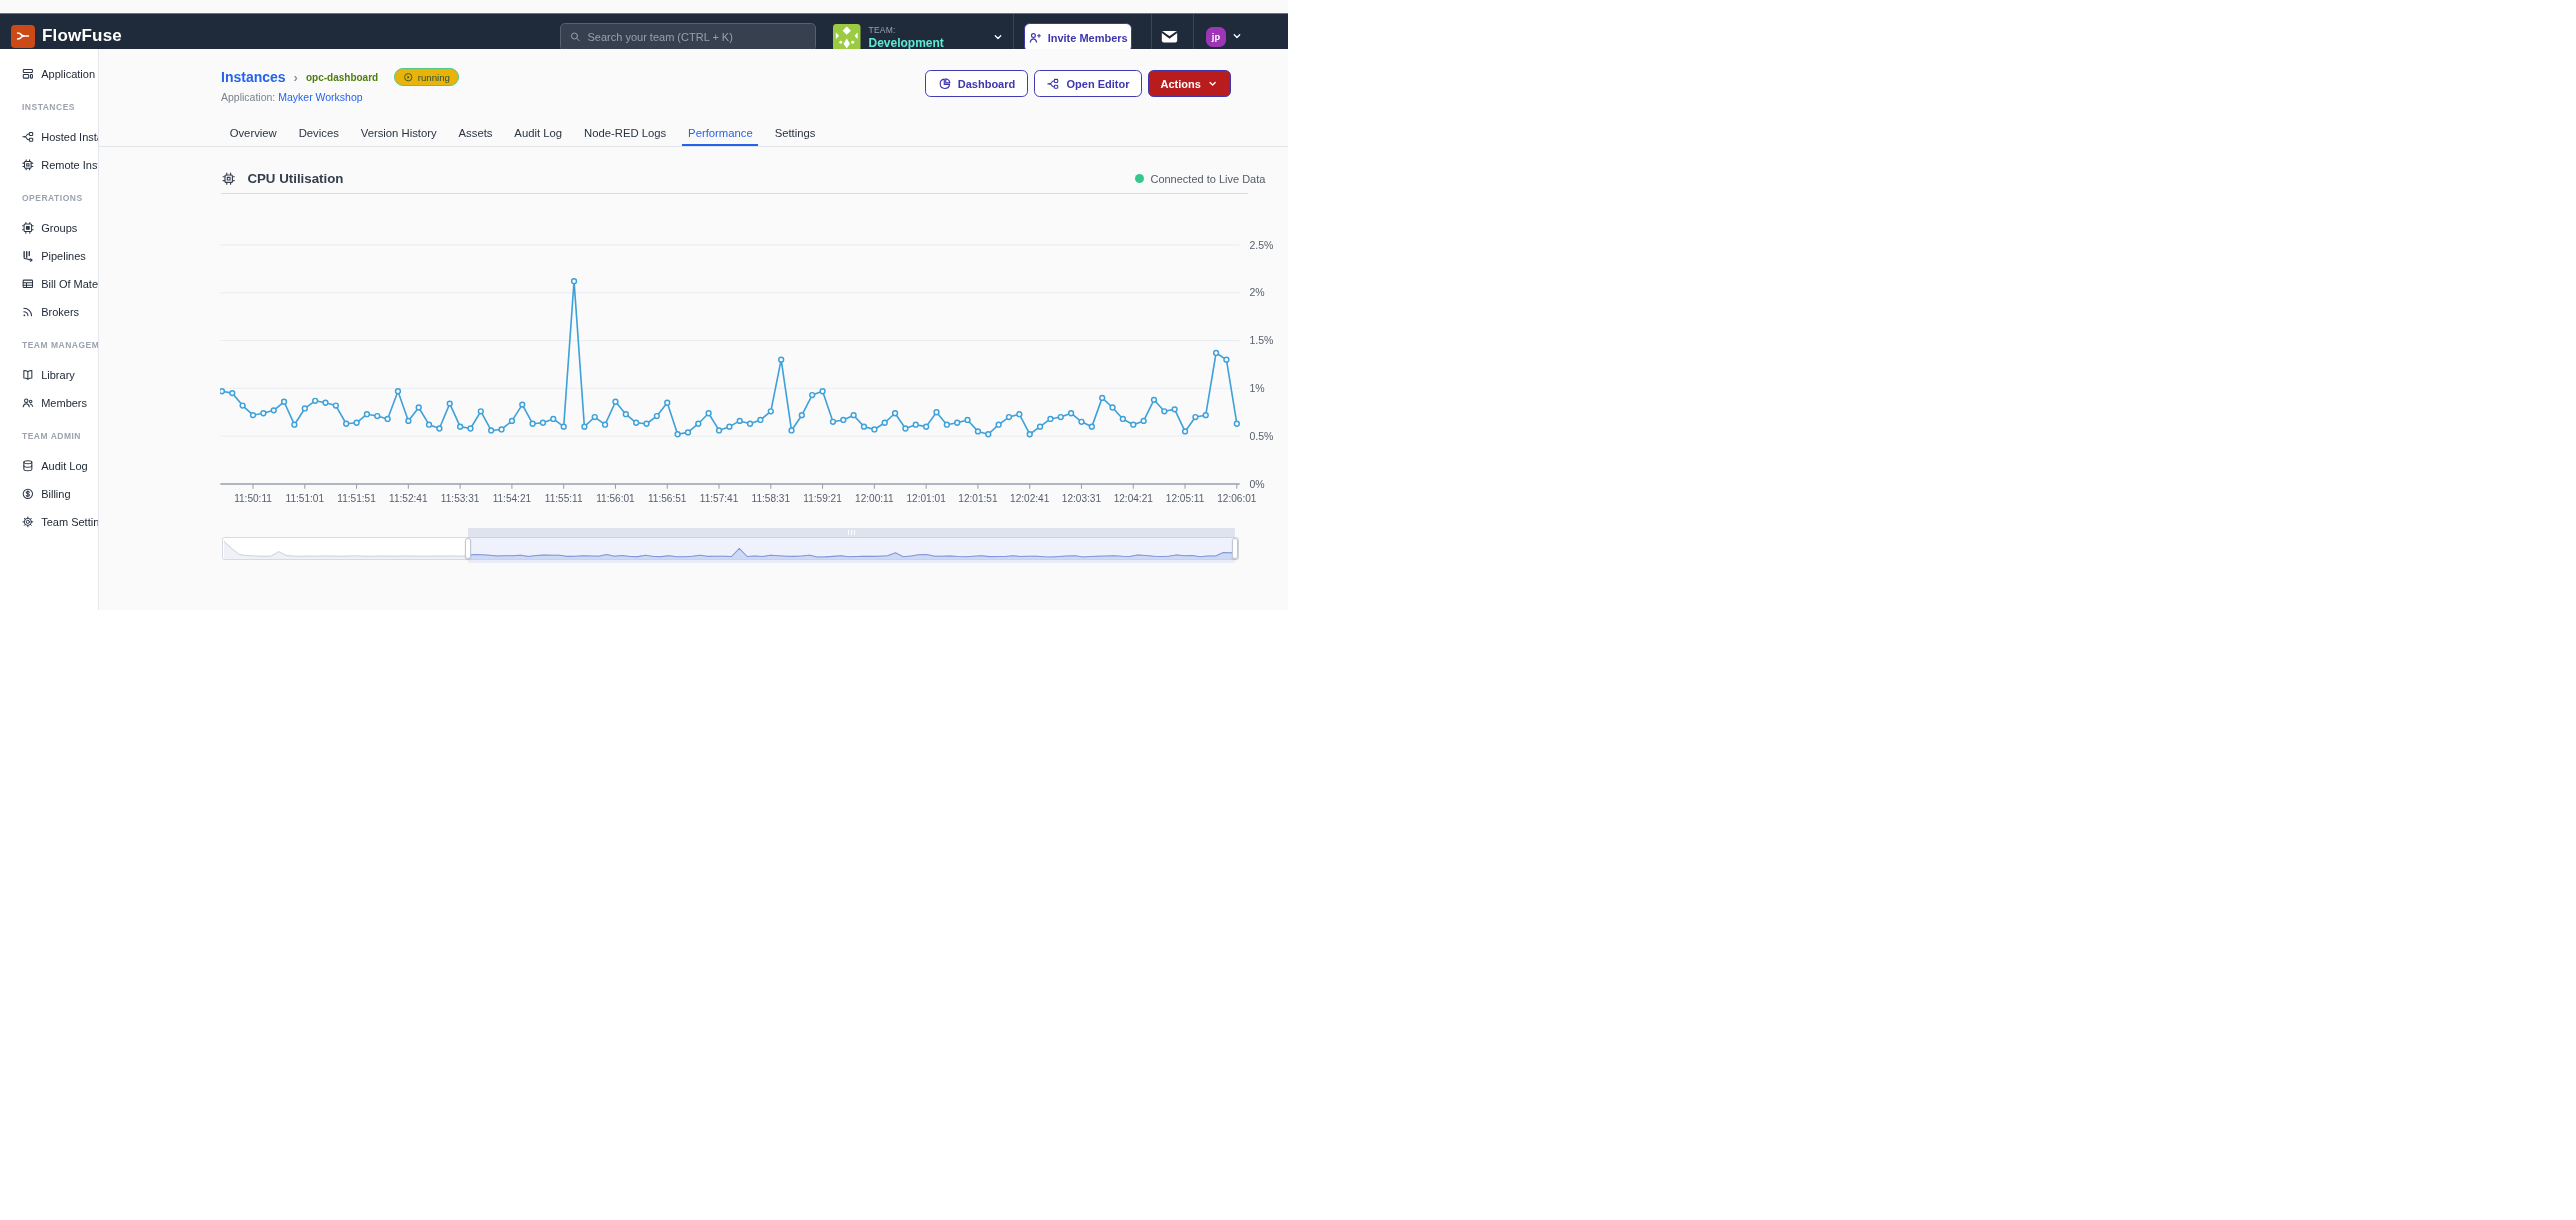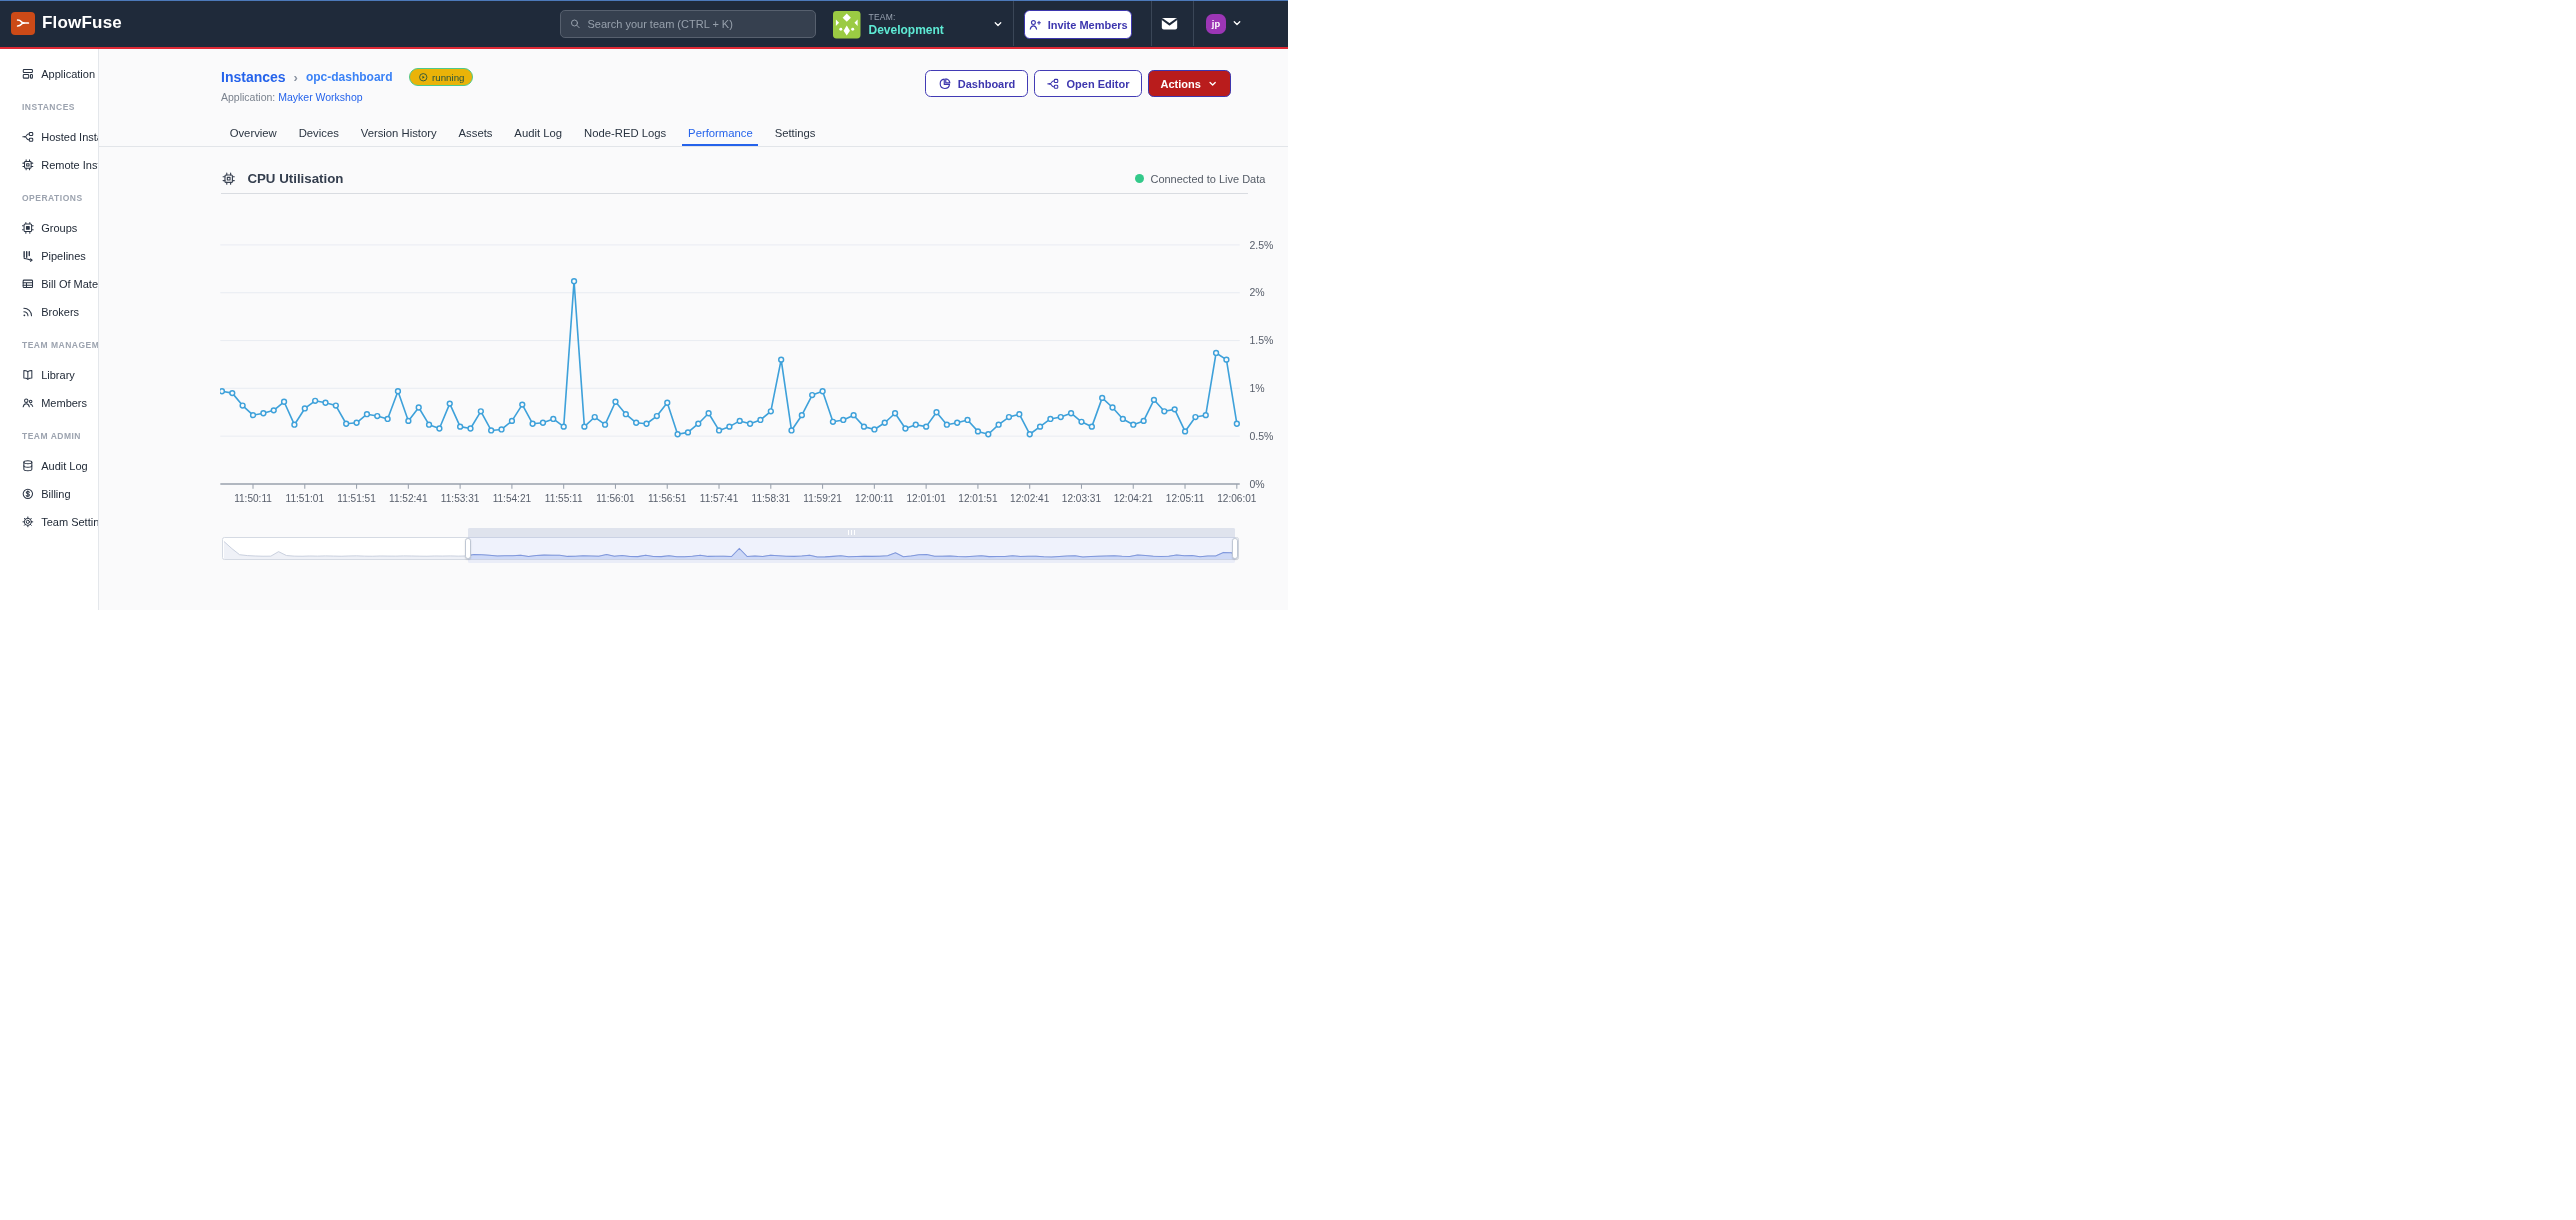--- a/index.html
+++ b/index.html
@@ -1,21 +1,21 @@
 <!DOCTYPE html>
 <html style="font-size:13px"><head>
 <meta charset="utf-8">
 <style>
   * { margin:0; padding:0; box-sizing:border-box; }
   html,body { background:#fff; }
   body { font-family:"Liberation Sans", sans-serif; }
   .app { position:relative; width:1288px; height:610px; overflow:hidden; background:#FAFAFB; }
 
   
-  .navbar { position:absolute; left:0; top:0; width:1288px; height:49px;
+  .navbar { position:absolute; left:0; top:13px; width:1288px; height:49px;
             background:#1F2A3A; border-top:1.6px solid #4C79BA; border-bottom:2.4px solid #DF2935; }
   .brand { position:absolute; left:11.3px; top:10.5px; display:flex; align-items:center; gap:7.3px; }
   .brand-logo { width:23.4px; height:23.4px; border-radius:4px; background:#CC4A17; display:flex; align-items:center; justify-content:center; }
   .brand-name { color:#FFFFFF; font-size:17px; font-weight:700; letter-spacing:0.2px; }
   .nav-search { position:absolute; left:560px; top:9px; width:256px; height:27.5px;
                 background:#36404F; border:0.8px solid #57606E; border-radius:4.9px;
                 display:flex; align-items:center; padding:0 8px; gap:6.5px; }
   .nav-search input { background:transparent; border:none; outline:none; color:#C6CCD5; font-size:11px; width:100%;
                       font-family:"Liberation Sans",sans-serif; }
   .nav-search input::placeholder { color:#97A0AC; }
@@ -43,21 +43,21 @@
   .side-item svg { flex:none; color:#2B3545; }
   .side-section { padding-left:22px; margin:13.7px 0 11.3px; color:#9CA3AF; font-size:8.5px;
                   font-weight:700; letter-spacing:0.5px; white-space:nowrap; }
 
   
   .main-bg { position:absolute; left:99px; top:49px; width:1189px; height:561px; background:#FAFAFB; }
 
   .breadcrumb-row { position:absolute; left:221px; top:68px; display:flex; align-items:center; gap:8px; }
   .crumb-parent { color:#2563EB; font-size:14px; font-weight:700; cursor:pointer; }
   .crumb-sep { color:#8A93A1; font-size:13px; font-weight:600; }
-  .crumb-current { color:#3b82f6; font-size:12px; font-weight:700;text-align:center; }
+  .crumb-current { color:#4d7c0f; font-size:10px; font-weight:700;text-align:center; }
   .status-badge { margin-left:8px; height:18px; padding:0 8px; border-radius:9px;
                   background:#eab308; border:0.8px solid #4EC98A; color:#24523F;
                   font-size:9.7px; display:flex; align-items:center; gap:4px; }
   .app-row { position:absolute; left:221px; top:91px; font-size:10.5px; color:#7A828E; }
   .app-row a { color:#2563EB; text-decoration:none; cursor:pointer; }
 
   .header-buttons { position:absolute; top:70px; right:57px; display:flex; gap:6.5px; }
   .btn { height:27px; border-radius:5.7px; font-size:11px; font-weight:700; display:flex;
          align-items:center; gap:6.5px; padding:0 11.3px; cursor:pointer; }
   .btn-outline { background:#fff; border:1.1px solid #423BB5; color:#3D36AE; }

